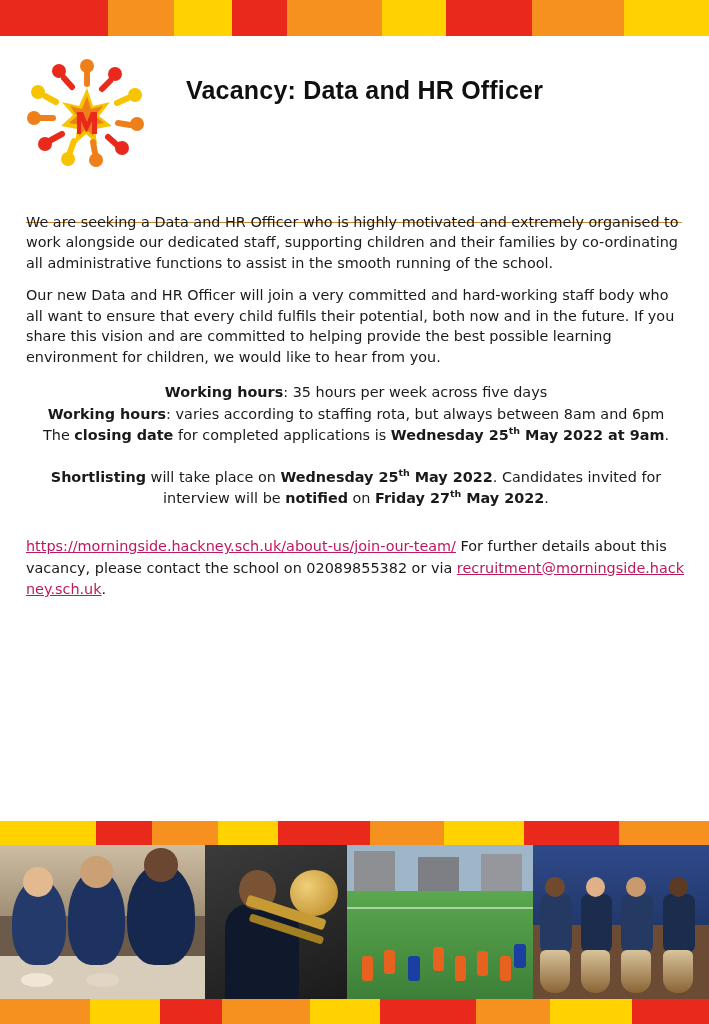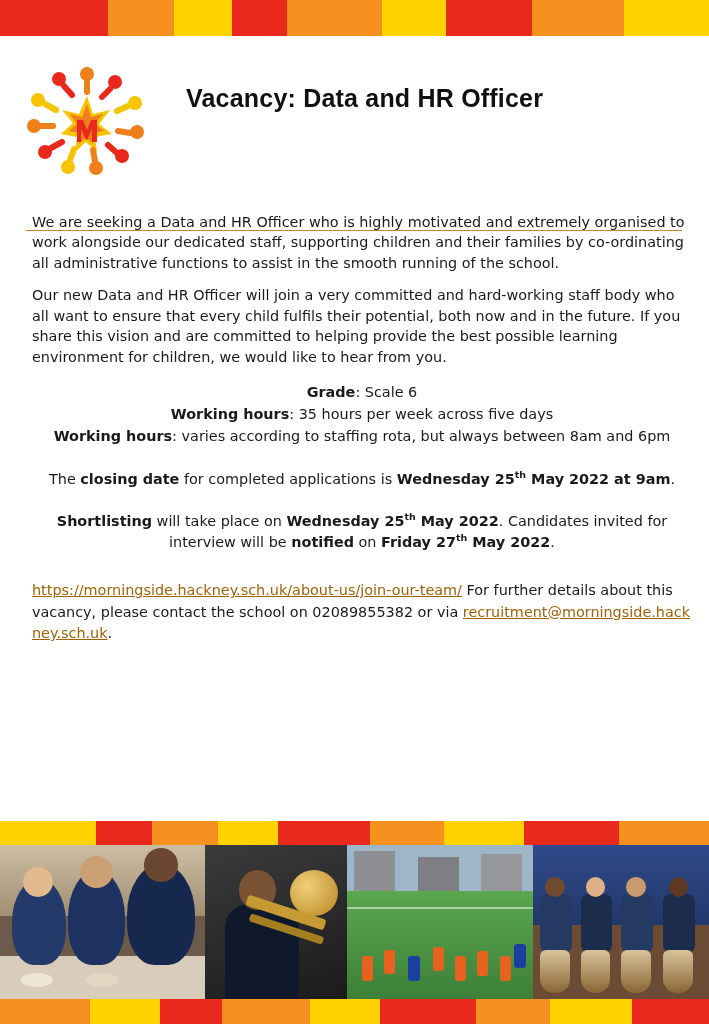--- a/index.html
+++ b/index.html
@@ -22,21 +22,21 @@
     left: 0;
     width: 709px;
     display: flex;
   }
   .colorbar-top { top: 0; height: 36px; }
   .colorbar span { display: block; height: 100%; }
 
   
   .header {
     position: absolute;
-    top: 40px;
+    top: 32px;
     left: 0;
     width: 594px;
     height: 155px;
   }
   .logo {
     position: absolute;
     left: 22px;
     top: 20px;
     width: 130px;
     height: 118px;
@@ -57,21 +57,21 @@
     left: 26px;
     top: 190px;
     width: 656px;
     height: 1px;
     background: #c6862d;
   }
 
   
   .content {
     position: absolute;
-    left: 32px;
+    left: 26px;
     top: 212px;
     width: 660px;
   }
   .para {
     font-size: 14.4px;
     line-height: 1.42;
     margin: 0 0 12px 0;
     color: #1a1a1a;
     text-align: left;
   }
@@ -87,31 +87,31 @@
   .details b { font-weight: bold; }
 
   .centered {
     text-align: center;
     font-size: 14.4px;
     line-height: 1.5;
   }
 
   sup { font-size: 9.5px; vertical-align: super; line-height: 0; }
 
-  .closing { margin-top: 22px; }
+  .closing { }
   .shortlist { margin-top: 20px; }
   .interviews { margin-top: 20px; }
 
   .footer-block {
     margin-top: 26px;
     font-size: 14.4px;
     line-height: 1.5;
   }
   .link {
-    color: #a16207;
+    color: #be185d;
     text-decoration: underline;
     word-break: break-all;
     text-align: center;
   }
 
   
   .colorbar-mid { top: 821px; height: 24px; }
   .colorbar-bot { top: 999px; height: 25px; }
 
   .photos {
@@ -241,21 +241,20 @@
   <div class="title">Vacancy: Data and HR Officer</div>
   <div class="rule"></div>
 </div>
 
 <div class="content">
 
   <p class="para">We are seeking a Data and HR Officer who is highly motivated and extremely organised to work alongside our dedicated staff, supporting children and their families by co-ordinating all administrative functions to assist in the smooth running of the school.</p>
   <p class="para tight">Our new Data and HR Officer will join a very committed and hard-working staff body who all want to ensure that every child fulfils their potential, both now and in the future.  If you share this vision and are committed to helping provide the best possible learning environment for children, we would like to hear from you.</p>
 
   <div class="details">
-    <div class="row"><b>Grade</b>: <span>Scale 6</span></div>
     <div class="row"><b>Working hours</b>: <span>35 hours per week across five days</span></div>
     <div class="row"><b>Working hours</b>: <span>varies according to staffing rota, but always between 8am and 6pm</span></div>
   </div>
 
   <div class="centered closing">
     <span>The </span><b>closing date</b><span> for completed applications is </span><b><span>Wednesday 25</span><sup>th</sup><span> May 2022 at 9am</span></b><span>.</span>
   </div>
 
   <div class="centered shortlist">
     <b>Shortlisting</b><span> will take place on </span><b><span>Wednesday 25</span><sup>th</sup><span> May 2022</span></b><span>.  Candidates invited for interview will be </span><b>notified</b><span> on </span><b><span>Friday 27</span><sup>th</sup><span> May 2022</span></b><span>.</span>

